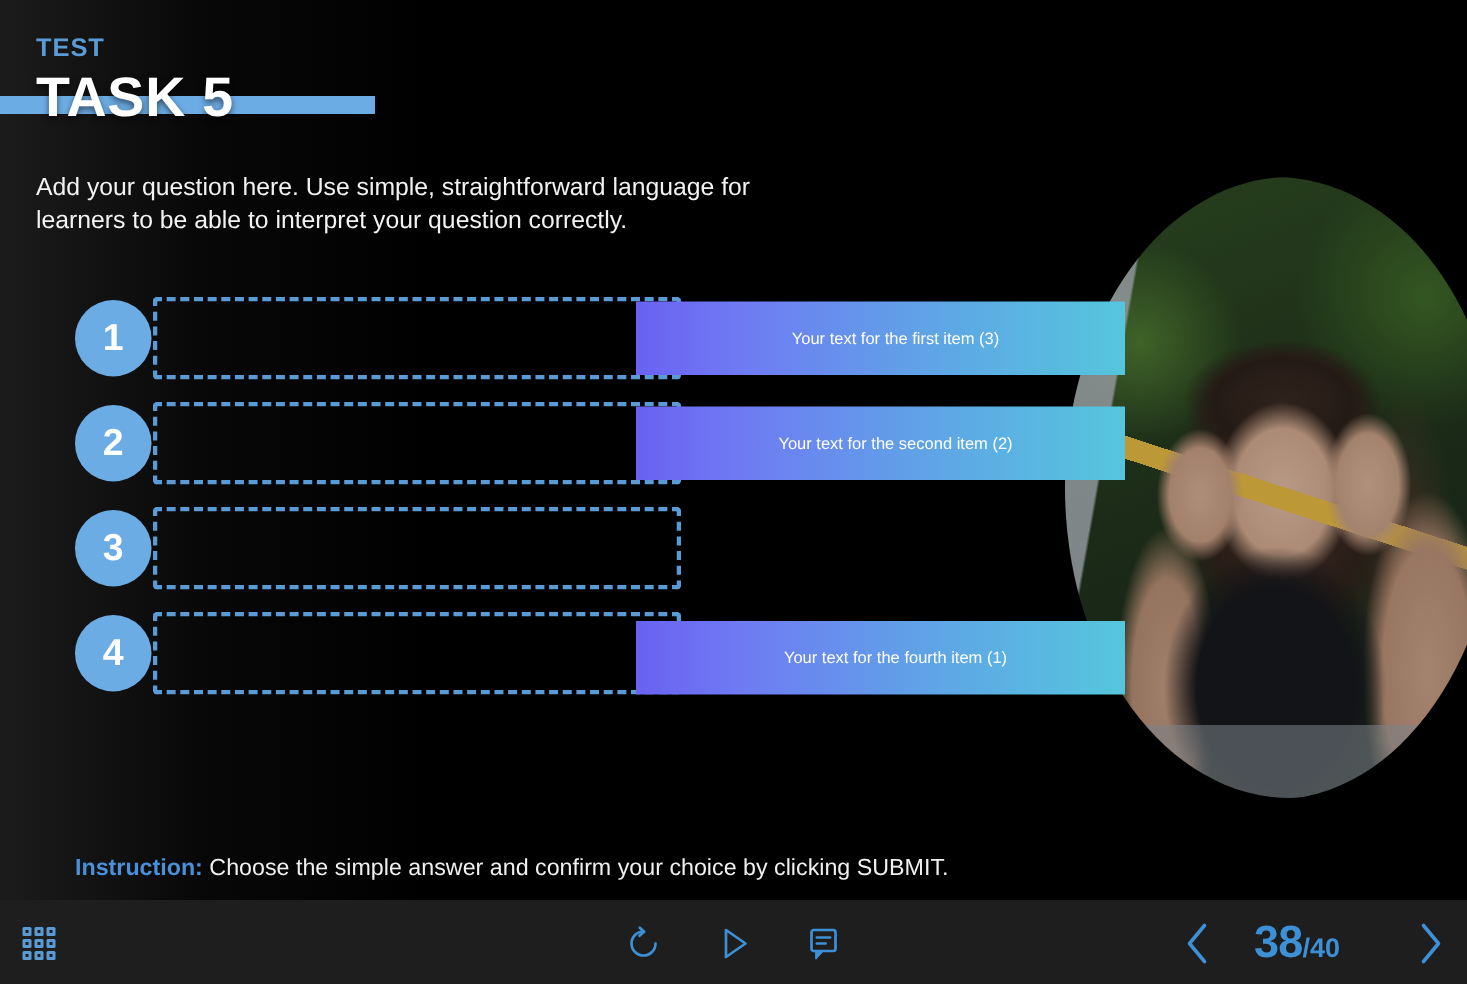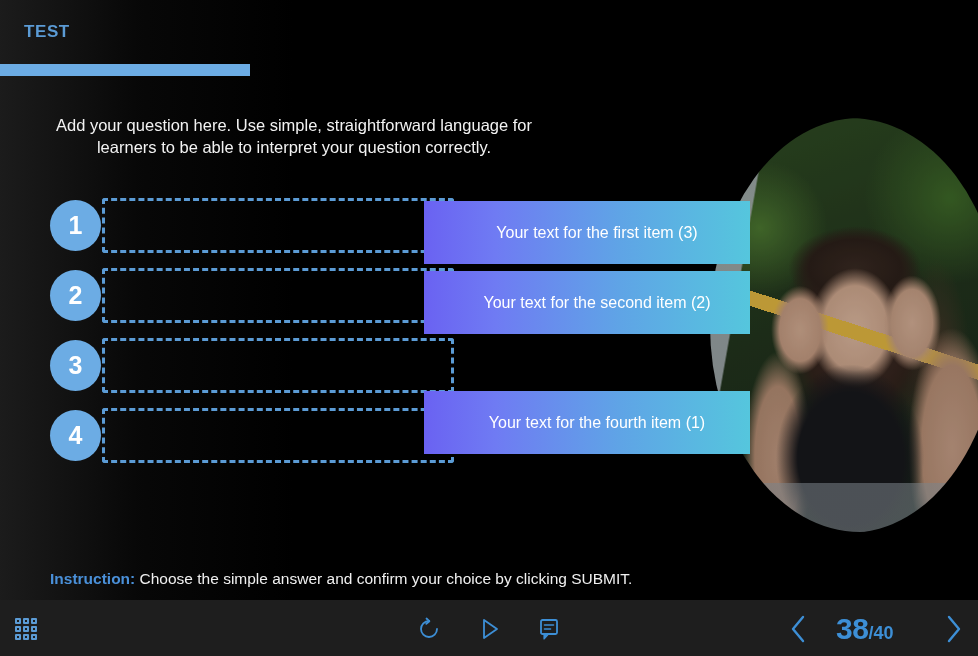--- a/index.html
+++ b/index.html
@@ -100,21 +100,20 @@
   }
 
   
   #question {
     position: absolute;
     left: 24px; top: 114px;
     width: 540px;
     font-size: 16.5px;
     line-height: 22px;
     color: #f2f2f2;
-    text-align: center;
   }
 
   
   .row {
     position: absolute;
     left: 50px;
     height: 55px;
   }
   .row-1 { top: 198px; }
   .row-2 { top: 268px; }
@@ -144,35 +143,35 @@
     align-items: center;
     justify-content: center;
     line-height: 1;
     z-index: 3;
   }
 
   .answer {
     position: absolute;
     left: 424px;
     width: 326px;
-    height: 63px;
+    height: 49px;
     background: linear-gradient(90deg, #6a62f2 0%, #6f7bf3 22%, #5fa4e6 60%, #55c6dd 100%);
     color: #ffffff;
-    font-size: 16px;
+    font-size: 11px;
     display: flex;
     align-items: center;
     justify-content: center;
     text-align: center;
     z-index: 4;
     padding-left: 20px;
   }
   .ans-1 { top: 201px; }
   .ans-2 { top: 271px; }
   .ans-3 { top: 341px; }
-  .ans-4 { top: 391px; }
+  .ans-4 { top: 414px; }
 
   
   #submit-btn {
     position: absolute;
     left: 50px; top: 492px;
     width: 180px; height: 56px;
     border: none;
     border-radius: 28px;
     background: linear-gradient(100deg, #6f62f5 0%, #6a79f2 30%, #5aa8e4 70%, #56c8dd 100%);
     color: #ffffff;
@@ -234,20 +233,21 @@
 
 <div id="slide">
 
   <div id="photo-wrap">
     <div id="photo"></div>
   </div>
   <div id="photo-fade"></div>
 
   <div id="title-bar"></div>
   <div id="eyebrow">TEST</div>
+  <div id="title">TASK 5</div>
 
   <div id="question">Add your question here. Use simple, straightforward language for learners to be able to interpret your question correctly.</div>
 
   <div class="row row-1">
     <div class="dropzone"></div>
     <div class="num-circle">1</div>
   </div>
   <div class="answer ans-1">Your text for the first item (3)</div>
 
   <div class="row row-2">

